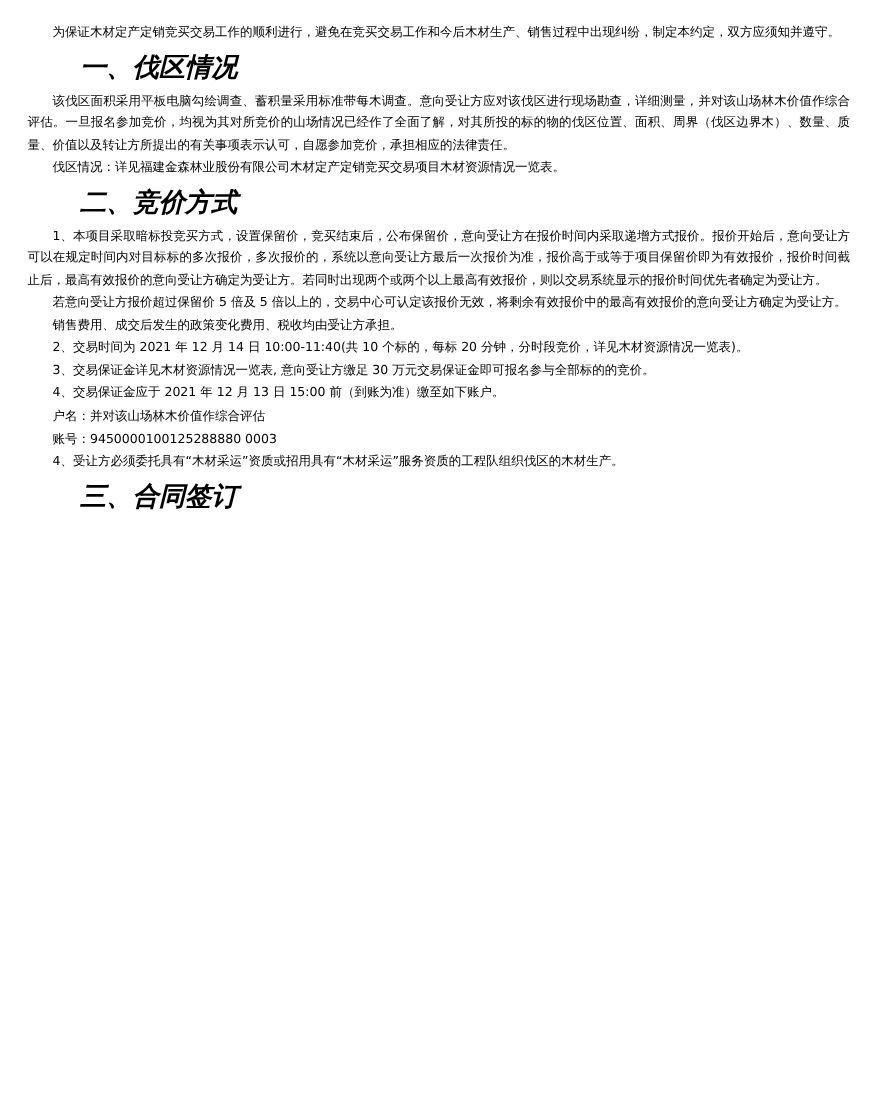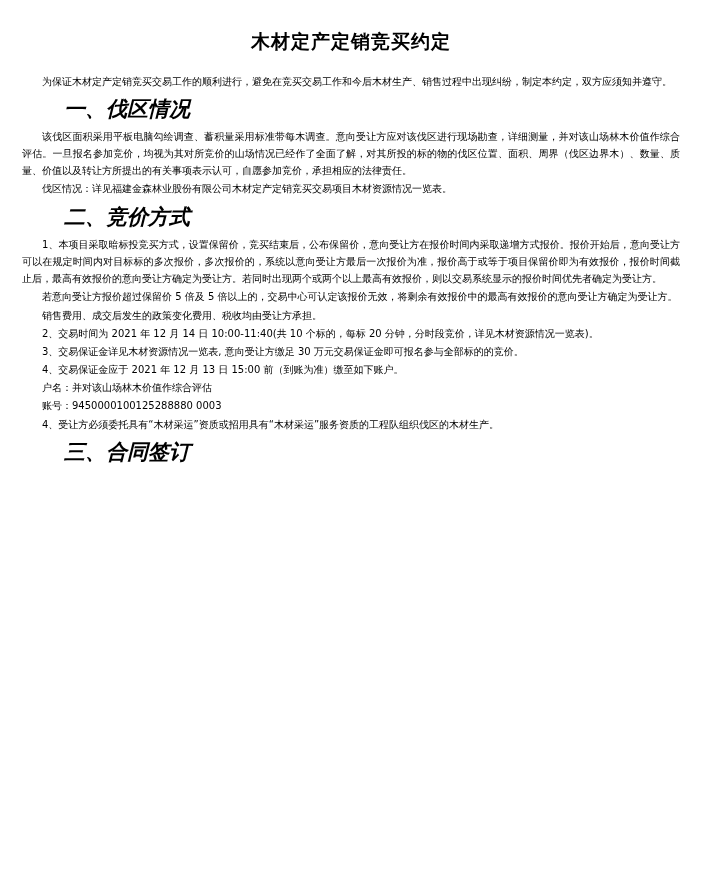--- a/index.html
+++ b/index.html
@@ -45,21 +45,20 @@
     line-height: 1.72;
     text-indent: 2em;
     margin: 0 0 1px 0;
     font-style: italic;
   }
 </style>
 </head>
 <body>
 
 <div class="page">
-  <div class="doc-title">木材定产定销竞买约定</div>
   <div class="body">
     <p class="para indent2">为保证木材定产定销竞买交易工作的顺利进行，避免在竞买交易工作和今后木材生产、销售过程中出现纠纷，制定本约定，双方应须知并遵守。</p>
     <p class="heading">一、伐区情况</p>
     <p class="para indent2">该伐区面积采用平板电脑勾绘调查、蓄积量采用标准带每木调查。意向受让方应对该伐区进行现场勘查，详细测量，并对该山场林木价值作综合评估。一旦报名参加竞价，均视为其对所竞价的山场情况已经作了全面了解，对其所投的标的物的伐区位置、面积、周界（伐区边界木）、数量、质量、价值以及转让方所提出的有关事项表示认可，自愿参加竞价，承担相应的法律责任。</p>
     <p class="para indent2">伐区情况：详见福建金森林业股份有限公司木材定产定销竞买交易项目木材资源情况一览表。</p>
     <p class="heading">二、竞价方式</p>
     <p class="para indent2">1、本项目采取暗标投竞买方式，设置保留价，竞买结束后，公布保留价，意向受让方在报价时间内采取递增方式报价。报价开始后，意向受让方可以在规定时间内对目标标的多次报价，多次报价的，系统以意向受让方最后一次报价为准，报价高于或等于项目保留价即为有效报价，报价时间截止后，最高有效报价的意向受让方确定为受让方。若同时出现两个或两个以上最高有效报价，则以交易系统显示的报价时间优先者确定为受让方。</p>
     <p class="para indent2">若意向受让方报价超过保留价 5 倍及 5 倍以上的，交易中心可认定该报价无效，将剩余有效报价中的最高有效报价的意向受让方确定为受让方。</p>
     <p class="para indent2">销售费用、成交后发生的政策变化费用、税收均由受让方承担。</p>
     <p class="para indent2">2、交易时间为 2021 年 12 月 14 日 10:00-11:40(共 10 个标的，每标 20 分钟，分时段竞价，详见木材资源情况一览表)。</p>

